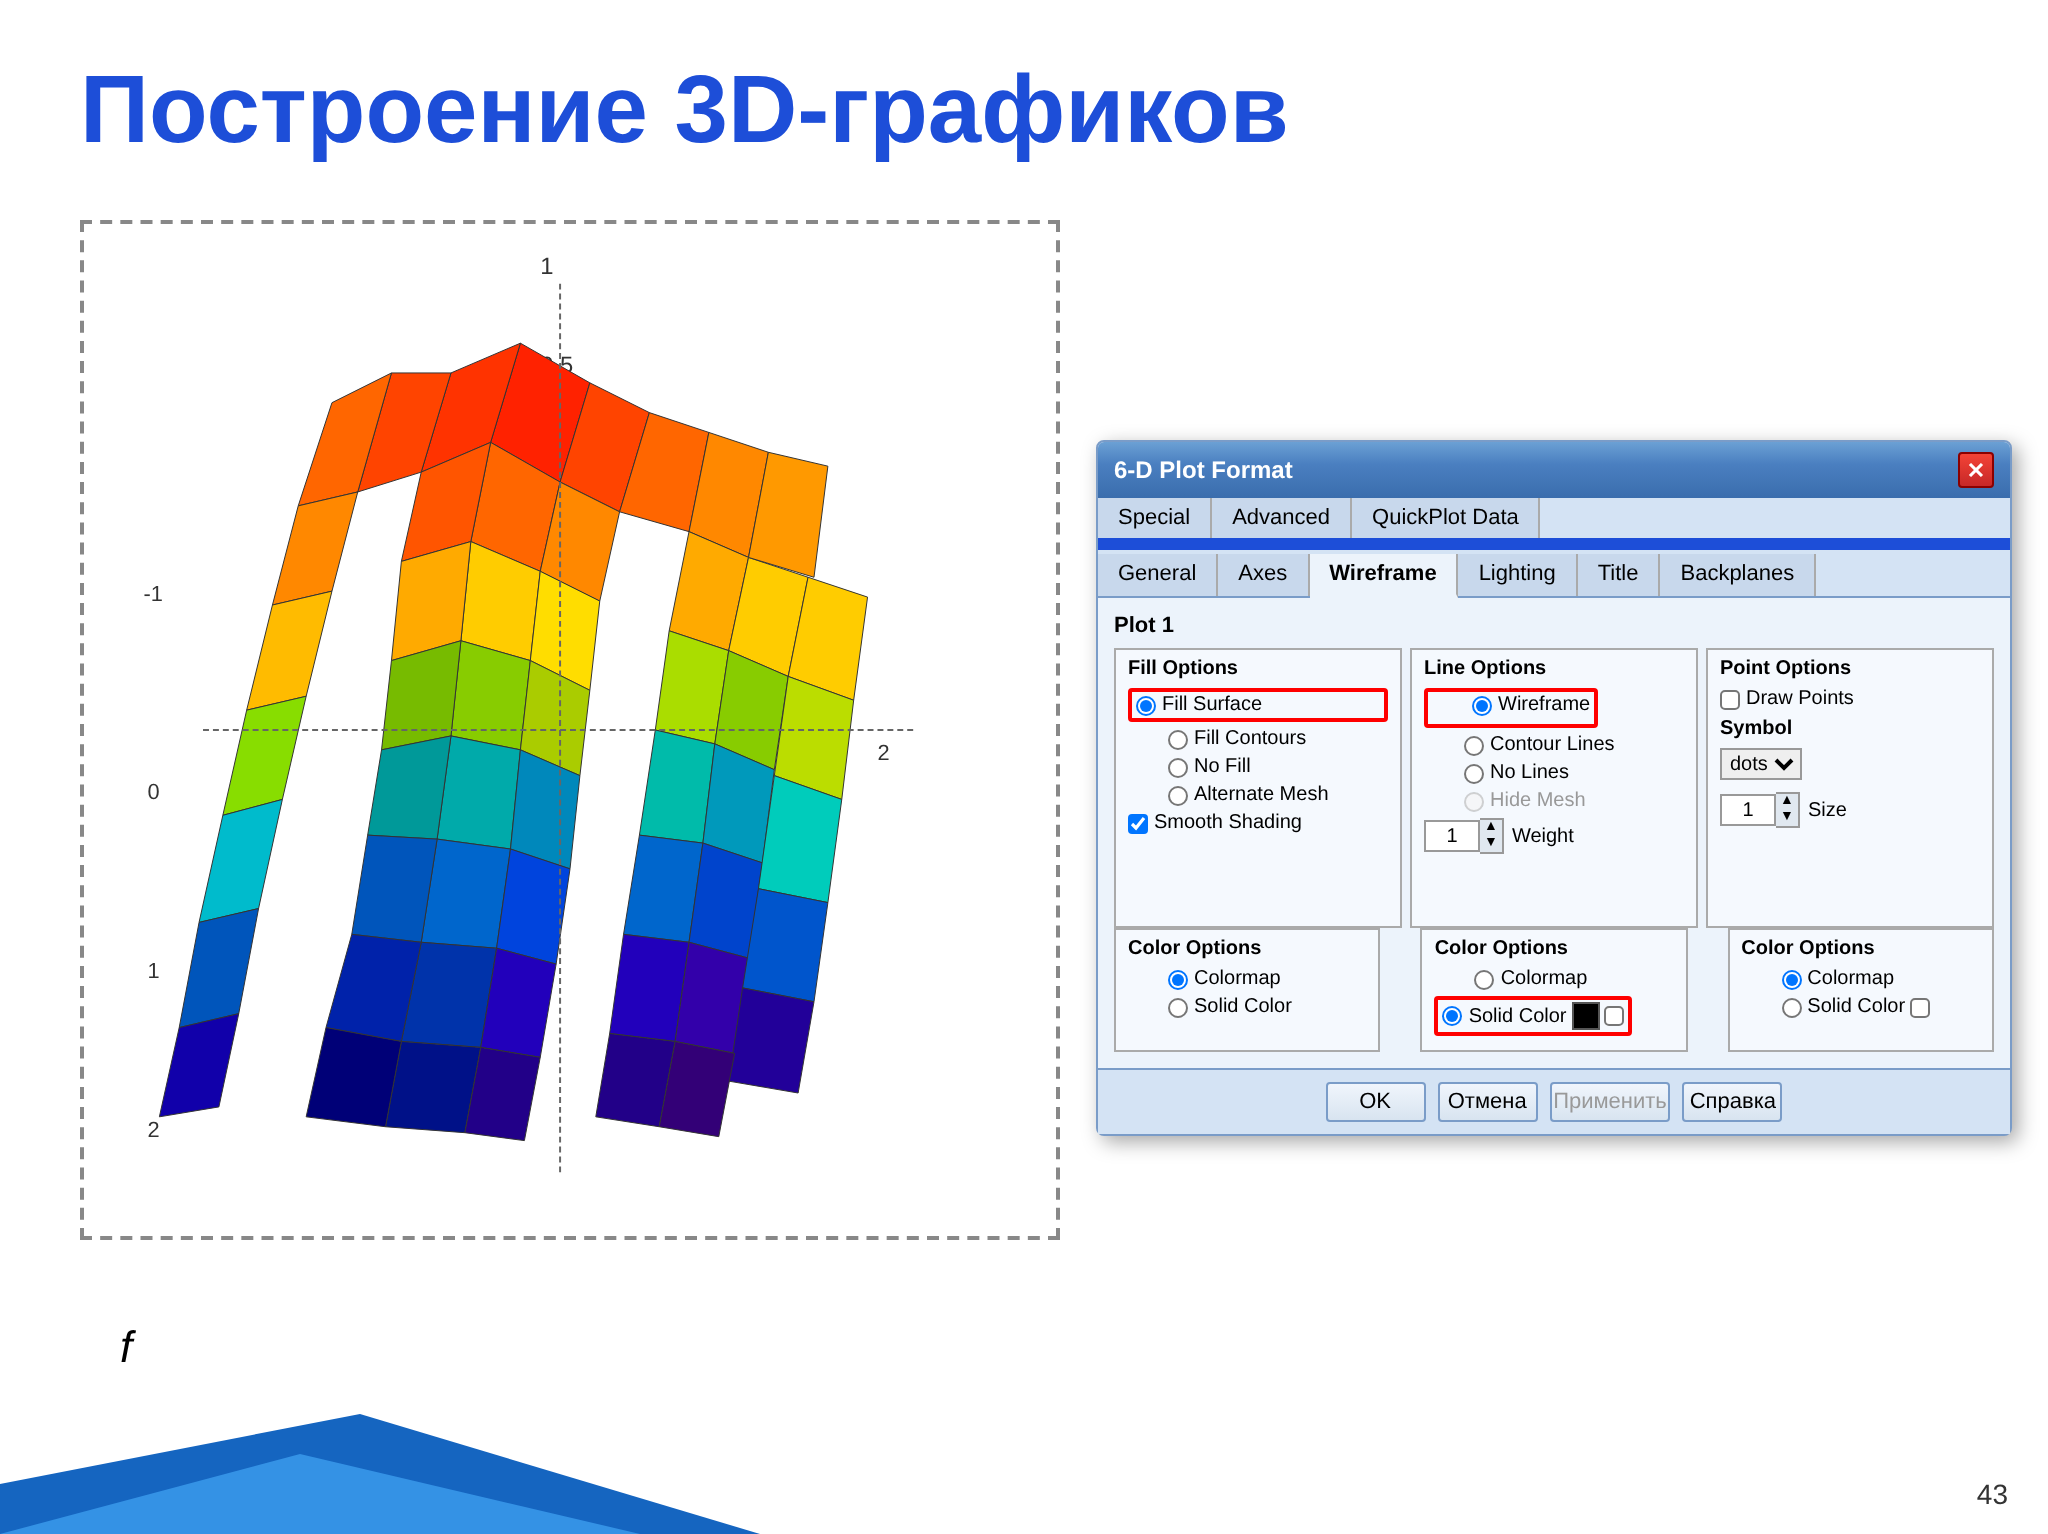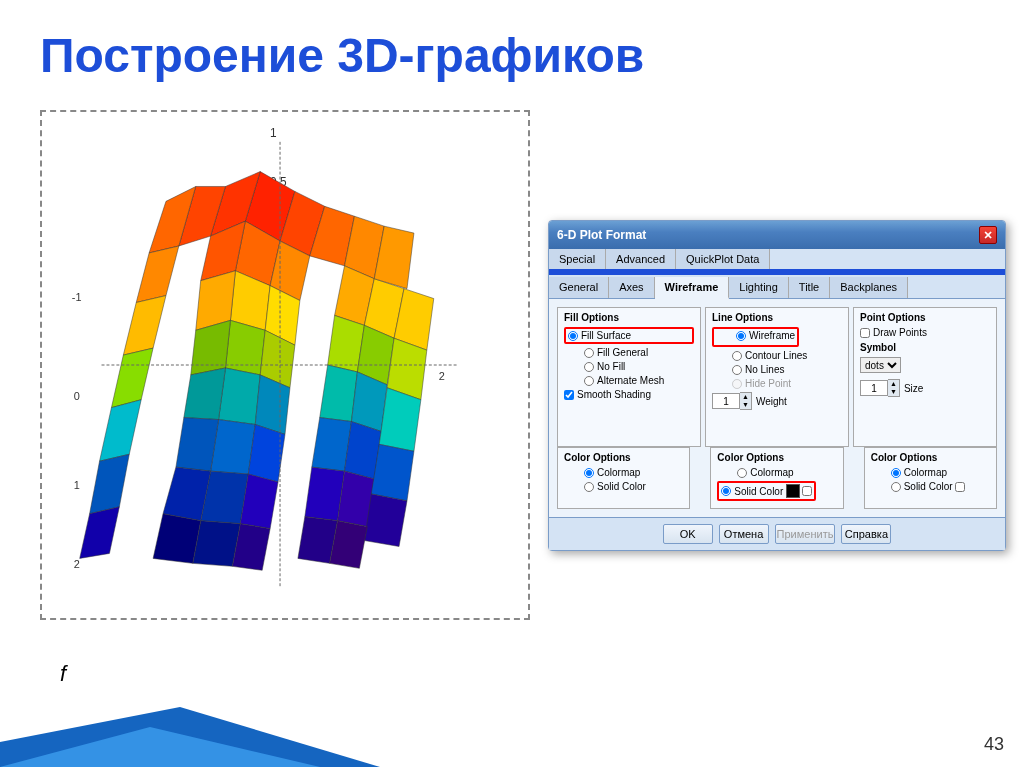--- a/index.html
+++ b/index.html
@@ -47,21 +47,21 @@
       font-size: 22px;
       font-style: italic;
       color: #000;
     }
 
     
     .page-number {
       position: absolute;
       bottom: 12px;
       right: 20px;
-      font-size: 18px;
+      font-size: 14px;
       color: #333;
     }
 
     
     .dialog {
       position: absolute;
       top: 220px;
       left: 548px;
       width: 458px;
       background: #ECF3FB;
@@ -436,32 +436,33 @@
     <div class="tab">General</div>
     <div class="tab">Axes</div>
     <div class="tab active">Wireframe</div>
     <div class="tab">Lighting</div>
     <div class="tab">Title</div>
     <div class="tab">Backplanes</div>
   </div>
 
   <div class="dialog-body">
 
+    <div class="plot-label">Plot 1</div>
 
     <div class="options-grid">
 
       <div class="options-section">
         <div class="section-title">Fill Options</div>
         <div class="radio-option radio-highlighted">
           <input type="radio" name="fill" checked="" style="">
           <label>Fill Surface</label>
         </div>
         <div class="radio-option">
           <input type="radio" name="fill" style="">
-          <label>Fill General</label>
+          <label>Fill Contours</label>
         </div>
         <div class="radio-option">
           <input type="radio" name="fill" style="">
           <label>No Fill</label>
         </div>
         <div class="radio-option">
           <input type="radio" name="fill" style="">
           <label>Alternate Mesh</label>
         </div>
         <div class="checkbox-option">
@@ -481,21 +482,21 @@
         <div class="radio-option">
           <input type="radio" name="line" style="">
           <label>Contour Lines</label>
         </div>
         <div class="radio-option">
           <input type="radio" name="line" style="">
           <label>No Lines</label>
         </div>
         <div class="radio-option greyed">
           <input type="radio" name="line" disabled="" style="">
-          <label>Hide Point</label>
+          <label>Hide Mesh</label>
         </div>
         <div class="weight-size-row">
           <div class="spinbox">
             <input type="text" value="1" style="">
             <div class="spinbox-arrows">
               <div class="spinbox-arrow">▲</div>
               <div class="spinbox-arrow">▼</div>
             </div>
           </div>
           <span>Weight</span>

